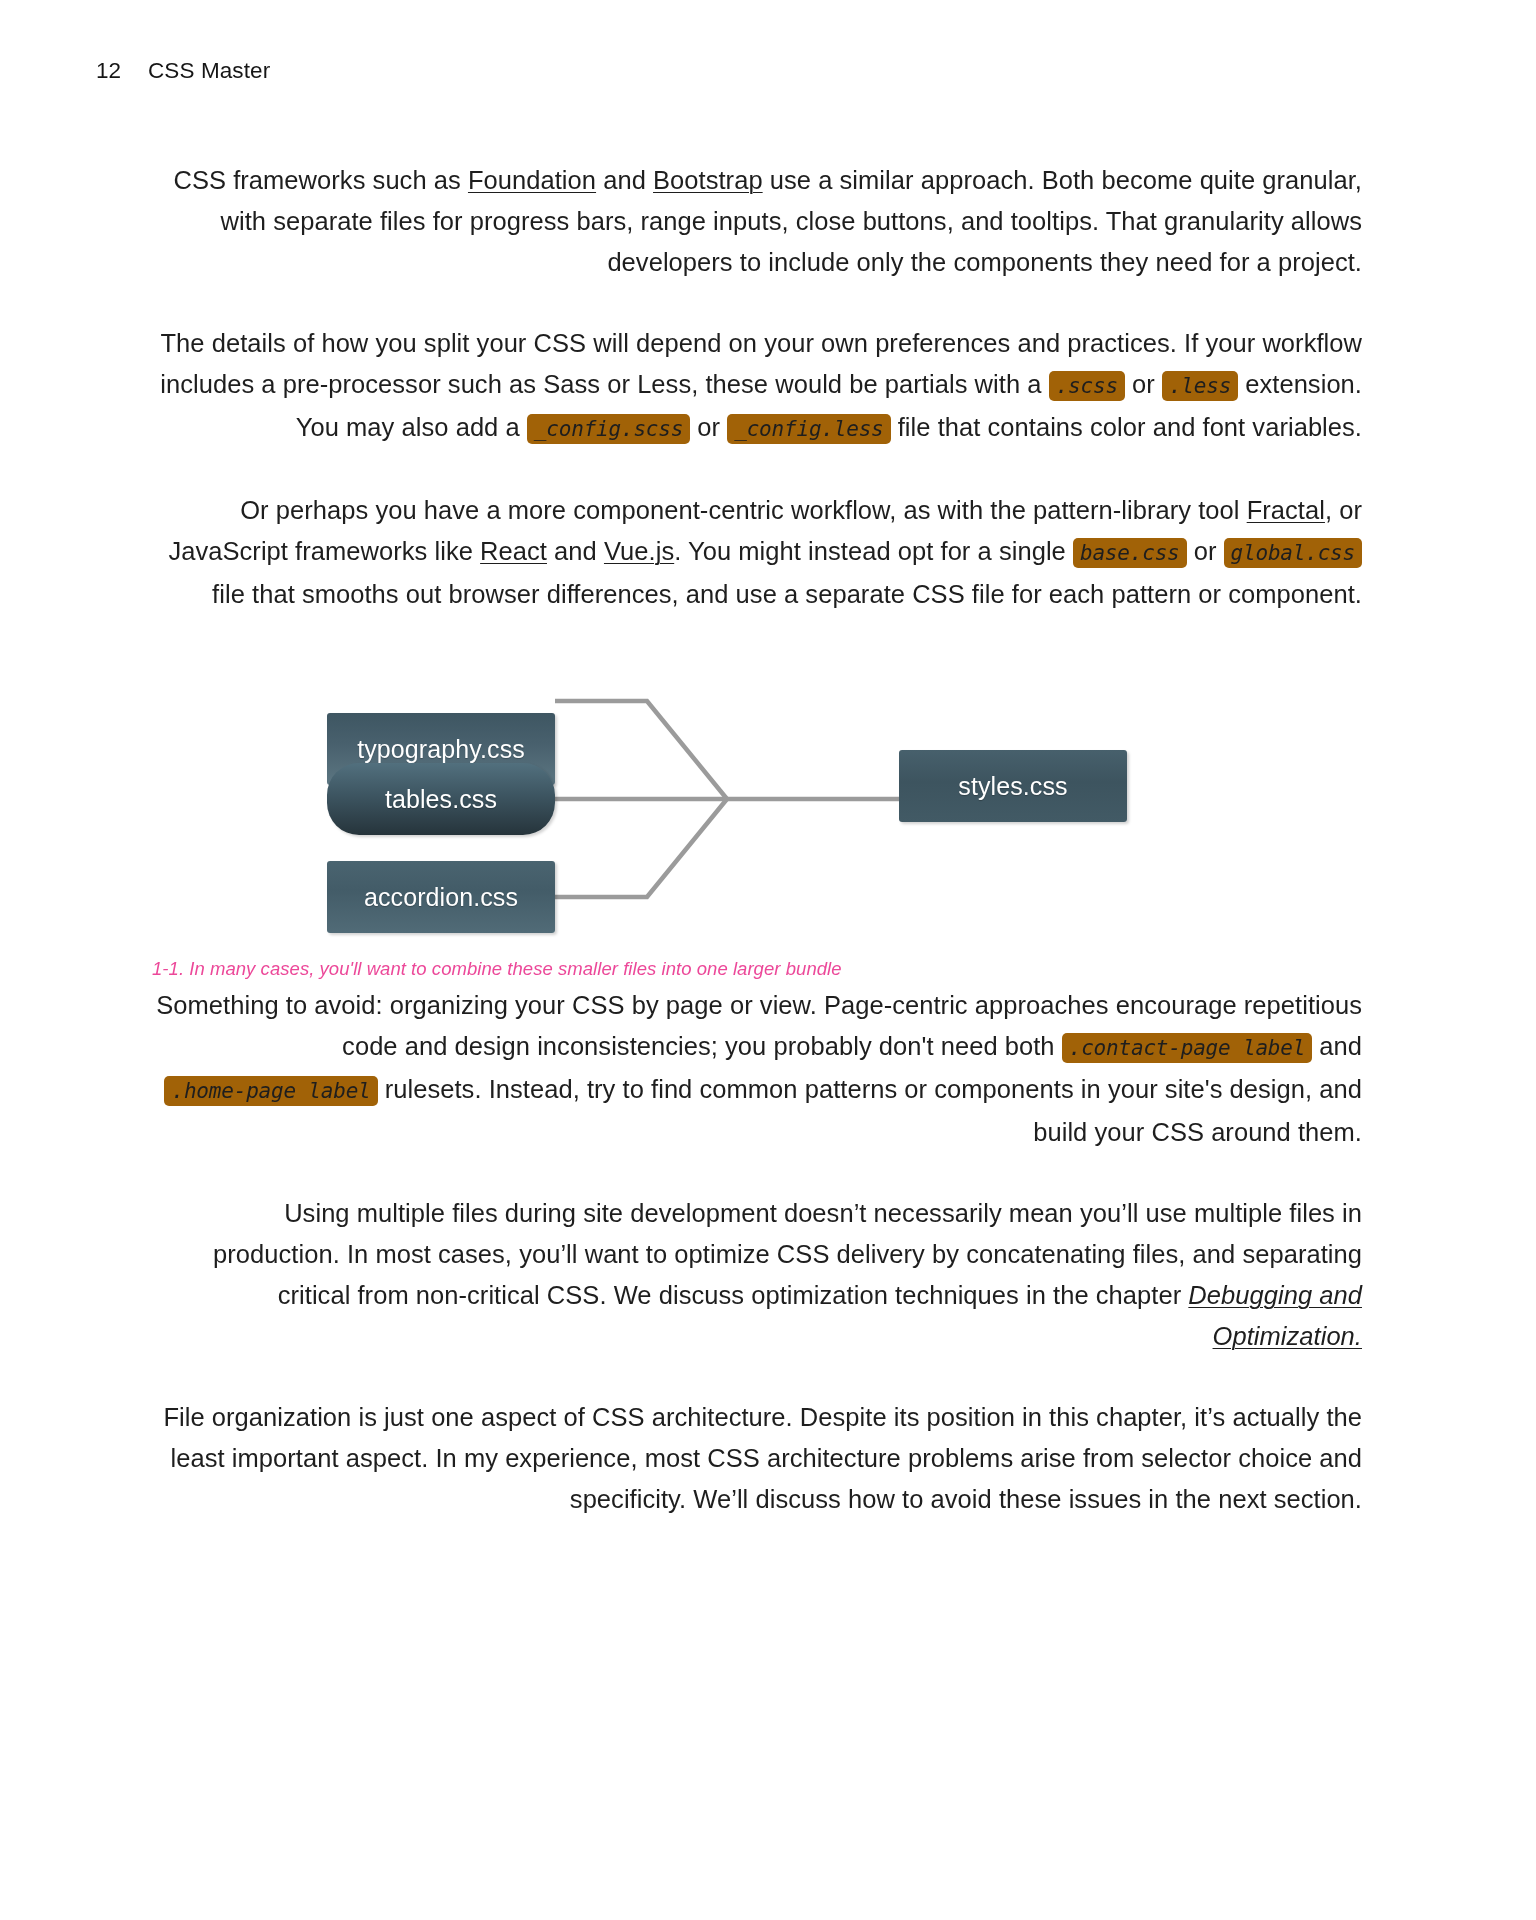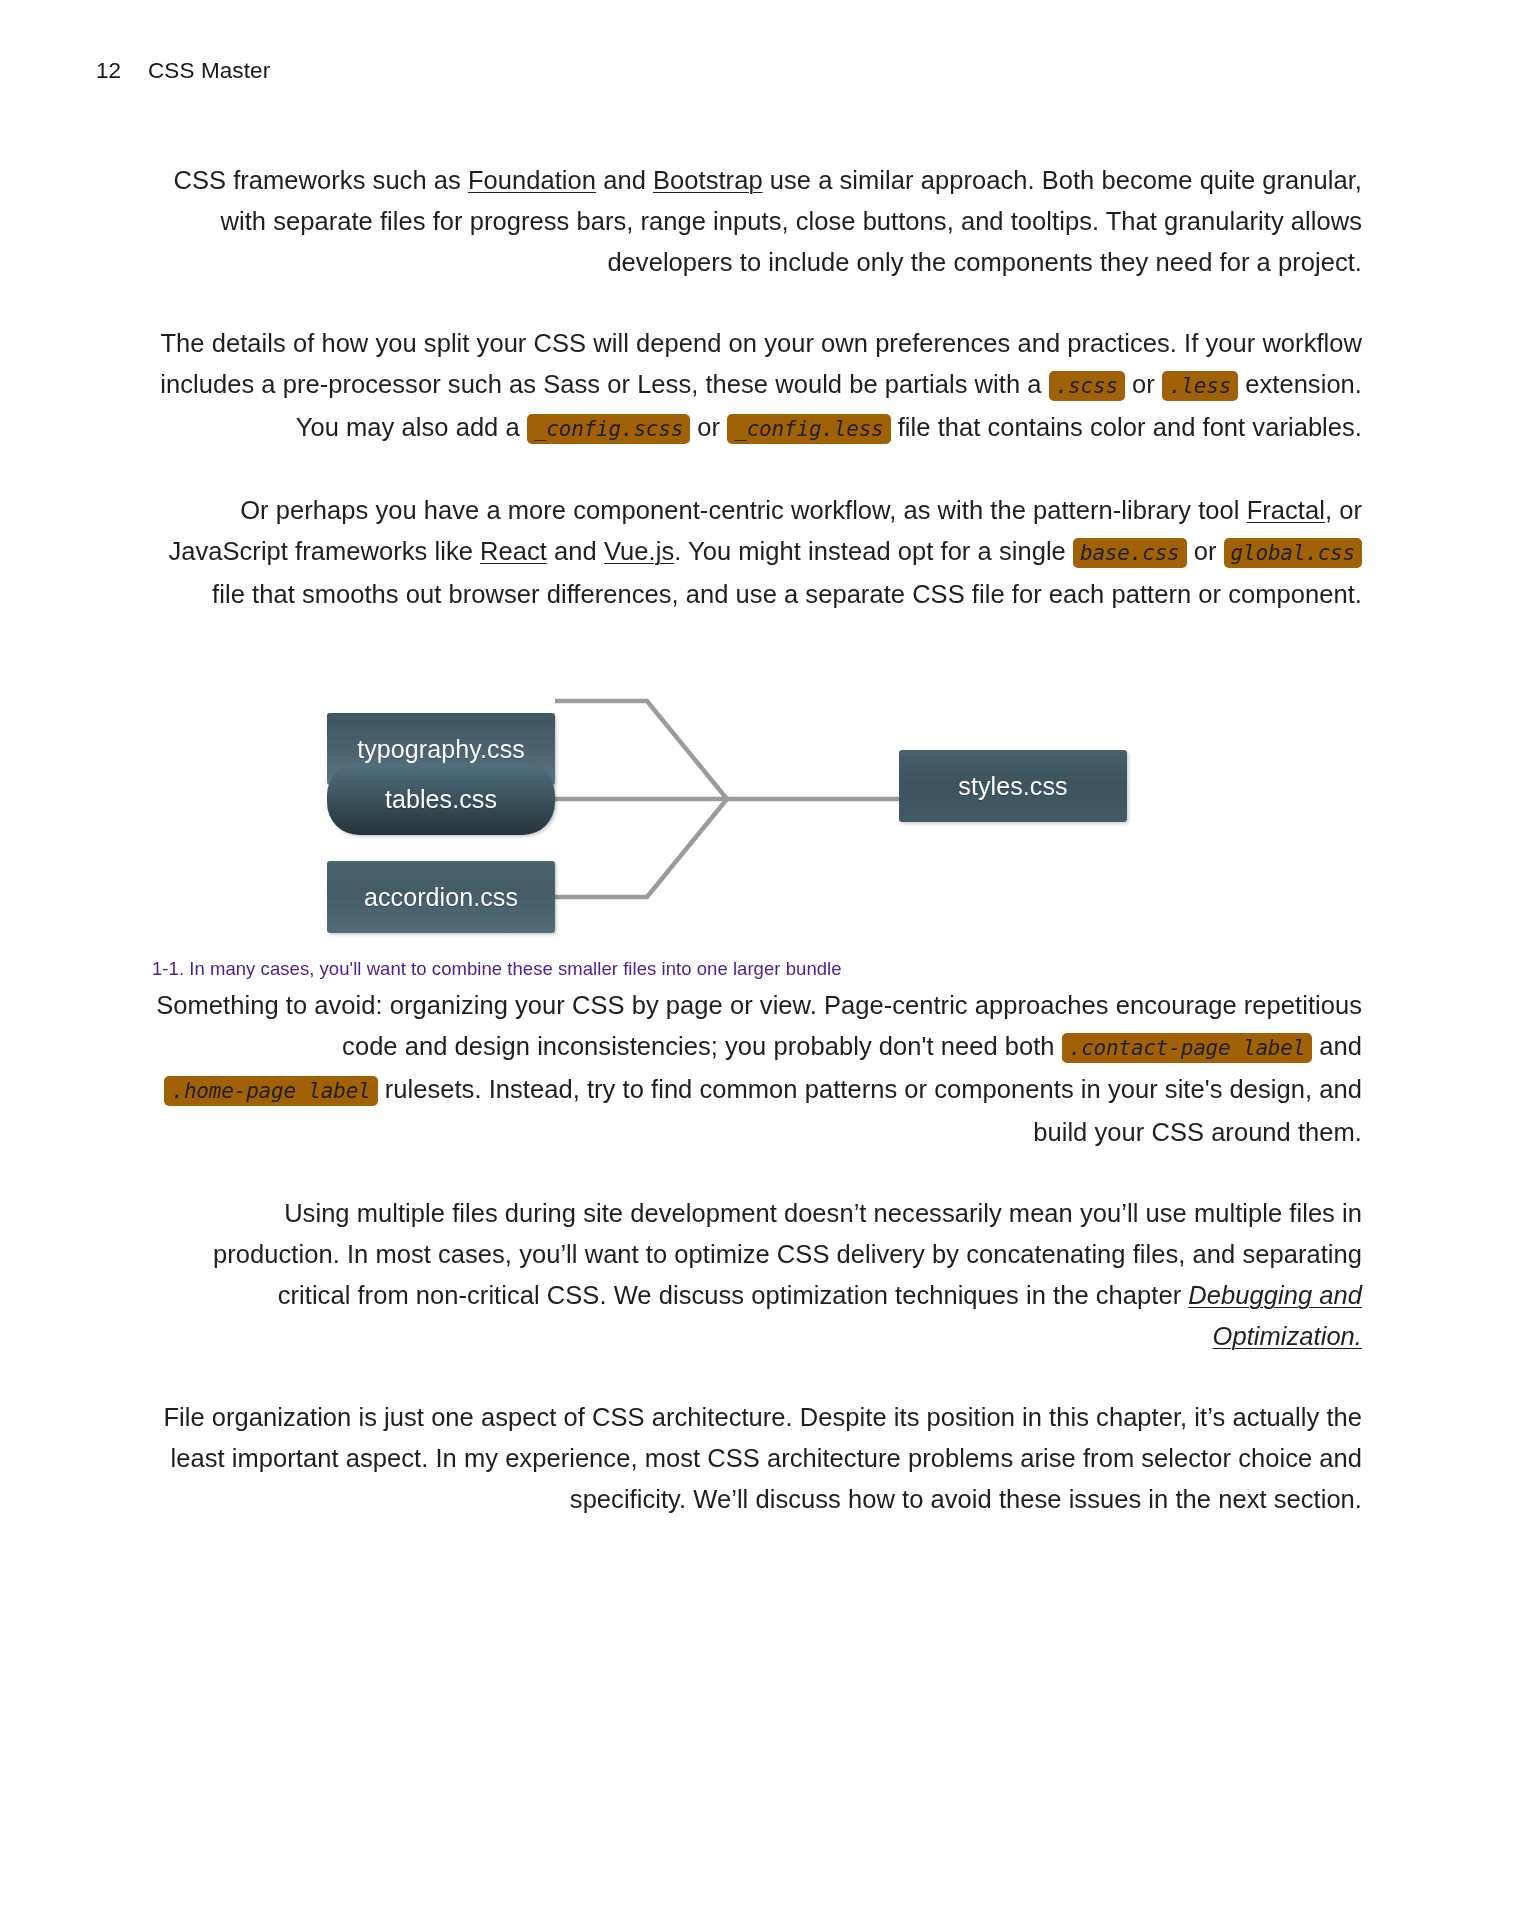--- a/index.html
+++ b/index.html
@@ -125,22 +125,23 @@
     left: 572px; top: 95px; width: 228px; height: 72px;
     background: linear-gradient(to bottom, #47606c 0%, #3d545f 45%, #425a65 100%);
   }
 
   .caption {
     position: absolute;
     left: 0;
     top: 300px;
     font-size: 18.5px;
     line-height: 28px;
-    color: #4c1d95;
+    color: #ec4899;
     letter-spacing: 0.05px;
+    font-style: italic;
   }
 </style>
 </head>
 <body>
 
 <div class="page">
 
   <div class="running-head">
     <span class="folio">12</span>
     <span class="book-title">CSS Master</span>

